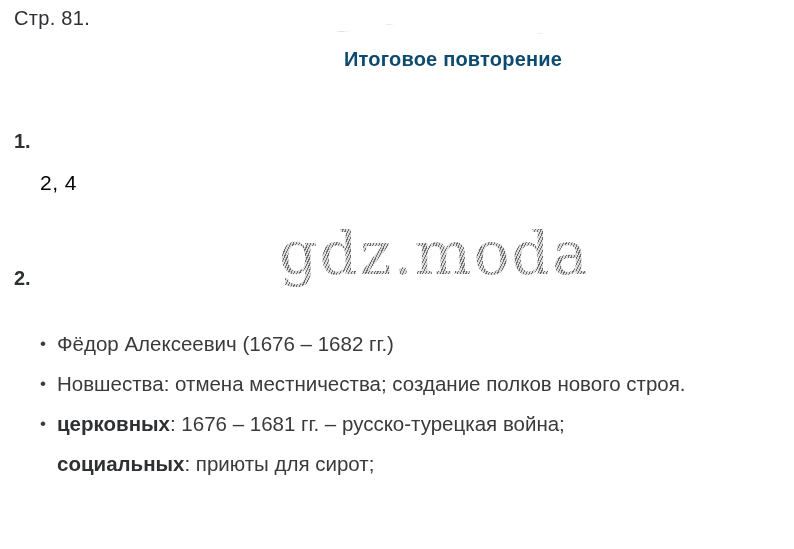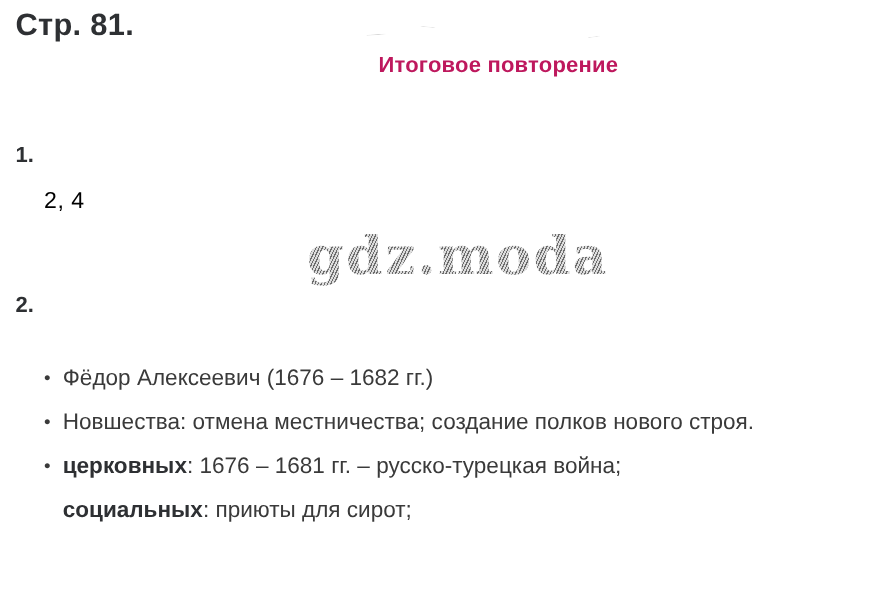--- a/index.html
+++ b/index.html
@@ -3,30 +3,30 @@
 <meta charset="utf-8">
 <style>
   html,body{margin:0;padding:0;}
   body{
     width:794px;height:549px;position:relative;overflow:hidden;
     background:#ffffff;
     font-family:"Liberation Sans","DejaVu Sans",sans-serif;
     color:#3a3a3a;
   }
   .abs{position:absolute;white-space:nowrap;}
-  .page-label{left:14px;top:7px;font-size:28px;font-weight:700;color:#2e3033;letter-spacing:.3px;}
-  .doc-title{left:344px;top:48px;font-size:20px;font-weight:700;color:#be185d;letter-spacing:.2px;}
+  .page-label{left:14px;top:7px;font-size:20px;font-weight:400;color:#2e3033;letter-spacing:.3px;}
+  .doc-title{left:344px;top:48px;font-size:20px;font-weight:700;color:#0c4a6e;letter-spacing:.2px;}
   .task-num{font-size:20px;font-weight:700;color:#2e3033;}
   .num1{left:14px;top:130px;}
   .num2{left:14px;top:267px;}
   .answer1{left:40px;top:171px;font-size:21px;color:#000000;letter-spacing:.5px;}
   .watermark{
-    left:279px;top:205px;
+    left:279px;top:218px;
     font-family:"DejaVu Serif","Liberation Serif",serif;
-    font-size:48px;font-weight:700;letter-spacing:2px;
+    font-size:60px;font-weight:400;letter-spacing:2px;
     color:#8d8d8d;
   }
   @supports ((-webkit-background-clip:text) or (background-clip:text)){
     .watermark{
       background:repeating-linear-gradient(115deg,#6c6c6c 0 1px,#dcdcdc 1px 2.6px);
       -webkit-background-clip:text;background-clip:text;color:transparent;
     }
   }
   .items{position:absolute;left:40px;top:308px;margin-top:24px;}
   .item{height:23px;margin-bottom:17px;font-size:20.5px;line-height:23px;color:#3a3a3a;white-space:nowrap;}

